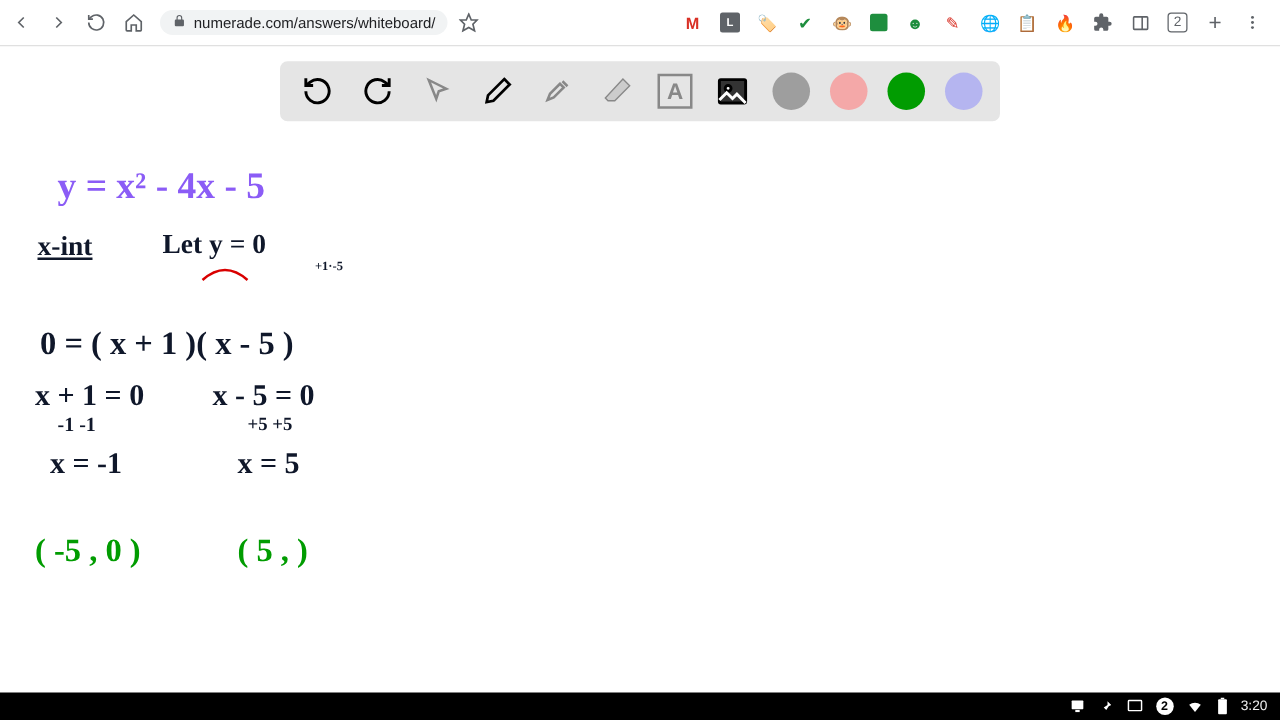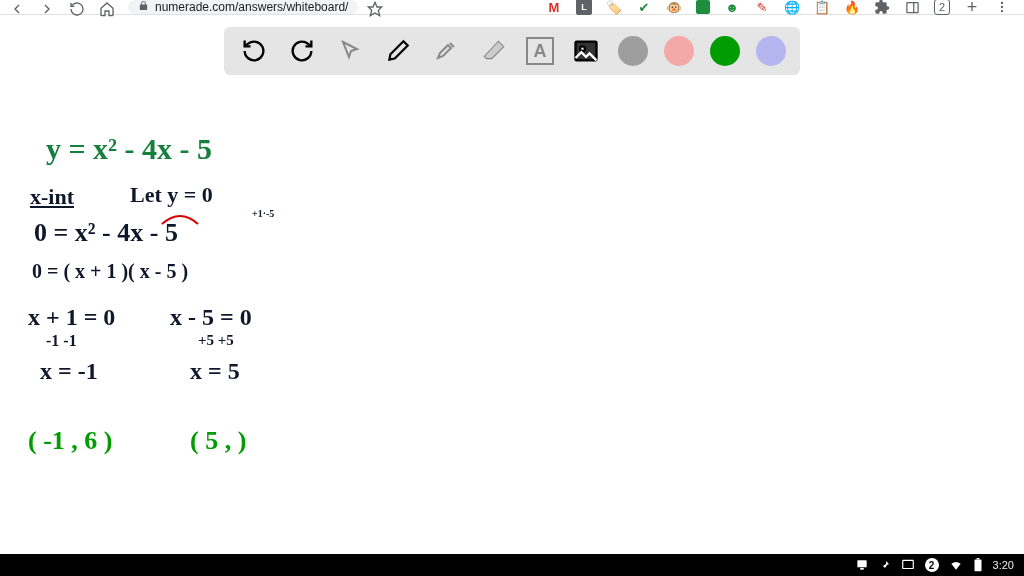--- a/index.html
+++ b/index.html
@@ -5,23 +5,24 @@
 * { margin: 0; padding: 0; box-sizing: border-box; }
 body {
   width: 1024px;
   height: 576px;
   font-family: Arial, sans-serif;
   background: #fff;
   overflow: hidden;
   position: relative;
 }
 .browser-bar {
-  height: 15px;
+  height: 37px;
   background: #fff;
   display: flex;
+  align-items: center;
   padding: 0 8px;
   gap: 12px;
   border-bottom: 1px solid #e0e0e0;
 }
 .nav-icon {
   color: #5f6368;
   cursor: pointer;
   display: flex;
   align-items: center;
   justify-content: center;
@@ -89,21 +90,21 @@
   right: 0;
   bottom: 22px;
   background: #fff;
 }
 .hw {
   font-family: 'Comic Sans MS', 'Segoe Script', cursive;
   font-weight: bold;
   position: absolute;
   white-space: nowrap;
 }
-.black { color: #15803d; }
+.black { color: #8b5cf6; }
 .red { color: #0f172a; }
 .green { color: #019c01; }
 .underline { text-decoration: underline; }
 .taskbar {
   position: absolute;
   bottom: 0;
   left: 0;
   right: 0;
   height: 22px;
   background: #000;
@@ -250,29 +251,28 @@
     <div class="color-swatch" style="background:#019c01"></div>
     <div class="color-swatch" style="background:#b5b5f0"></div>
   </div>
 </div>
 
 <div class="whiteboard">
   <div class="hw black" style="top:32px;left:46px;font-size:30px">y = x² - 4x - 5</div>
   <div class="hw red underline" style="top:84px;left:30px;font-size:22px">x-int</div>
   <div class="hw red" style="top:82px;left:130px;font-size:22px">Let y = 0</div>
   <div class="hw red" style="top:108px;left:252px;font-size:10px">+1·-5</div>
-  <div class="hw red" style="top:118px;left:34px;font-size:26px">0 = x² - 4x - 5</div>
-  <div class="hw red" style="top:160px;left:32px;font-size:20px">0 = ( x + 1 )( x - 5 )</div>
+  <div class="hw red" style="top:160px;left:32px;font-size:26px">0 = ( x + 1 )( x - 5 )</div>
   <div class="hw red" style="top:204px;left:28px;font-size:24px">x + 1 = 0</div>
   <div class="hw red" style="top:204px;left:170px;font-size:24px">x - 5 = 0</div>
   <div class="hw red" style="top:232px;left:46px;font-size:16px">-1  -1</div>
   <div class="hw red" style="top:232px;left:198px;font-size:15px">+5  +5</div>
   <div class="hw red" style="top:258px;left:40px;font-size:24px">x = -1</div>
   <div class="hw red" style="top:258px;left:190px;font-size:24px">x = 5</div>
-  <div class="hw green" style="top:326px;left:28px;font-size:26px">( -1 , 6 )</div>
+  <div class="hw green" style="top:326px;left:28px;font-size:26px">( -5 , 0 )</div>
   <div class="hw green" style="top:326px;left:190px;font-size:26px">( 5 ,      )</div>
 
   <svg style="position:absolute;top:112px;left:160px" width="40" height="14">
       <path d="M2 12 Q20 -4 38 12" fill="none" stroke="#d90000" stroke-width="2"></path>
     </svg>
 </div>
 
 <div class="taskbar">
   <div class="tray-icon">
     <svg width="14" height="14" viewBox="0 0 24 24" fill="#fff">

